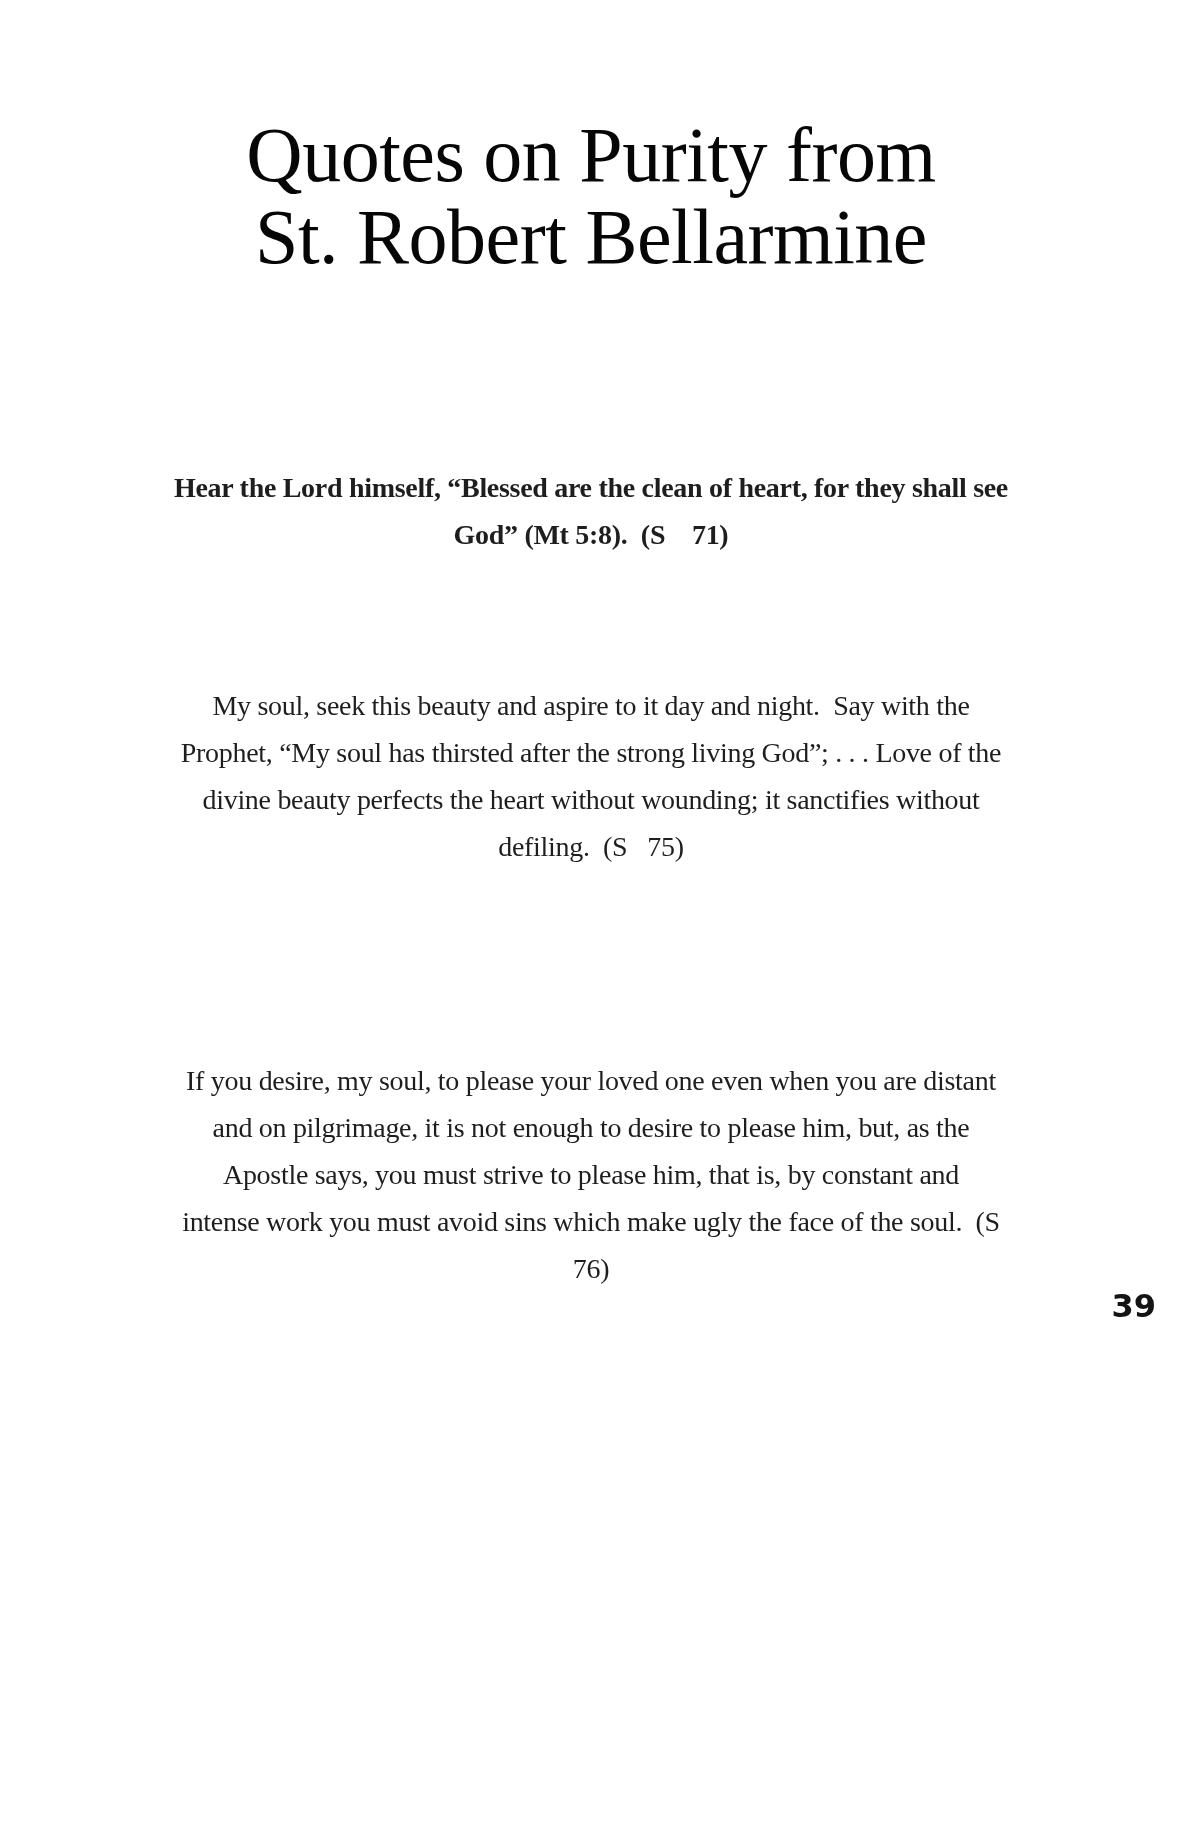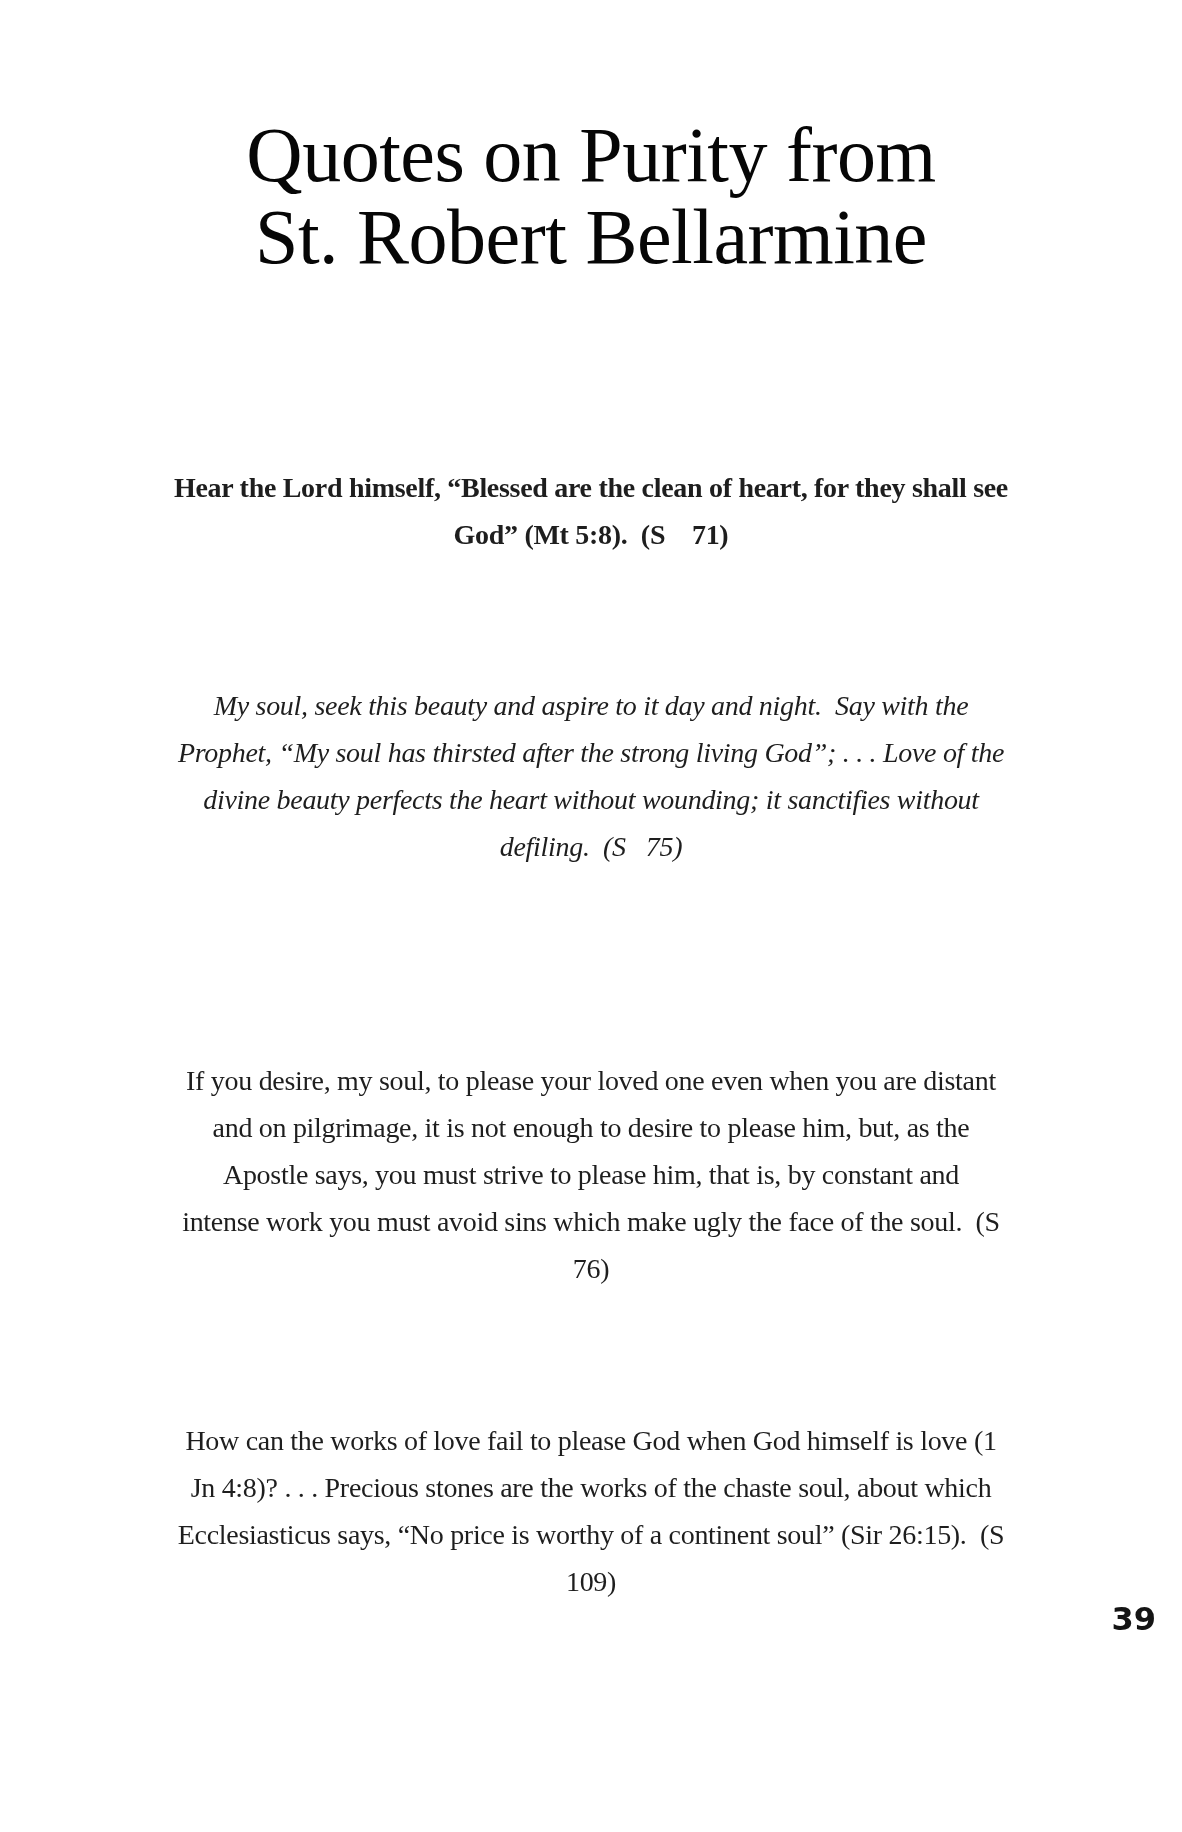--- a/index.html
+++ b/index.html
@@ -34,21 +34,21 @@
     font-weight: 400;
     font-size: 28px;
     line-height: 47px;
     letter-spacing: -0.3px;
     color: #1e1e1e;
     text-align: center;
     white-space: pre-line;
   }
   .q1 { margin-top: 22px; }
   .q2 { margin-top: 186px; font-weight: bold; }
-  .q3 { margin-top: 124px; font-style: italic; }
+  .q3 { margin-top: 124px; }
   .q4 { margin-top: 187px; }
   .q5 { margin-top: 125px; }
   .page-number {
     margin-top: 0;
     font-family: "DejaVu Sans", "Liberation Sans", sans-serif;
     font-size: 32px;
     line-height: 28px;
     color: #141414;
     text-align: right;
     font-weight: bold;
@@ -70,20 +70,16 @@
 Prophet, “My soul has thirsted after the strong living God”; . . . Love of the
 divine beauty perfects the heart without wounding; it sanctifies without
 defiling. &nbsp;(S &nbsp;&nbsp;75)</div>
 
   <div class="quote q4">If you desire, my soul, to please your loved one even when you are distant
 and on pilgrimage, it is not enough to desire to please him, but, as the
 Apostle says, you must strive to please him, that is, by constant and
 intense work you must avoid sins which make ugly the face of the soul. &nbsp;(S
 76)</div>
 
-  <div class="quote q5">How can the works of love fail to please God when God himself is love (1
-Jn 4:8)? . . . Precious stones are the works of the chaste soul, about which
-Ecclesiasticus says, “No price is worthy of a continent soul” (Sir 26:15). &nbsp;(S
-109)</div>
 
   <div class="page-number">39</div>
 
 </div>
 
 </body></html>

